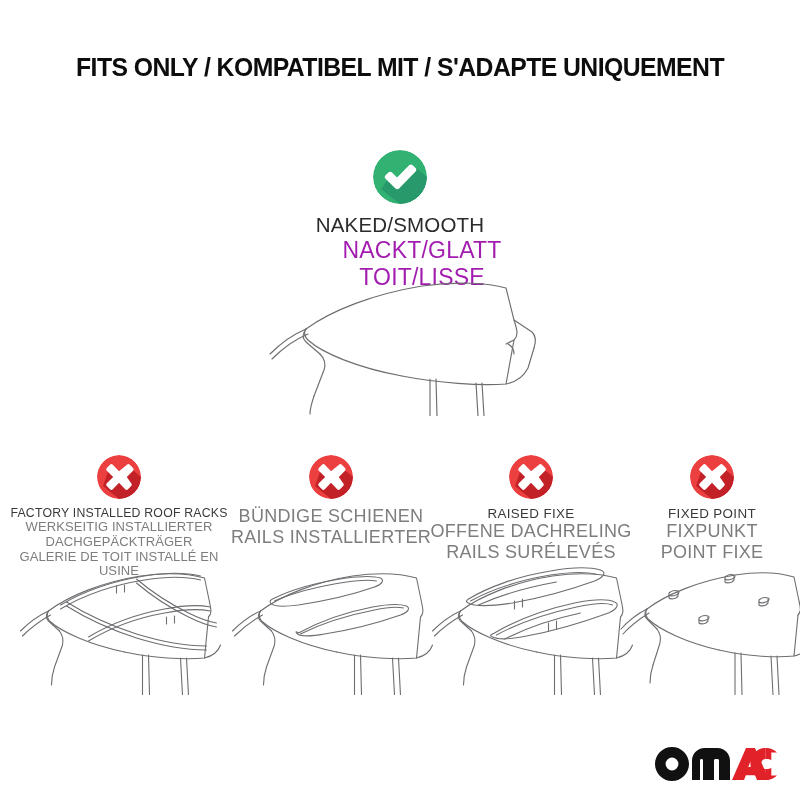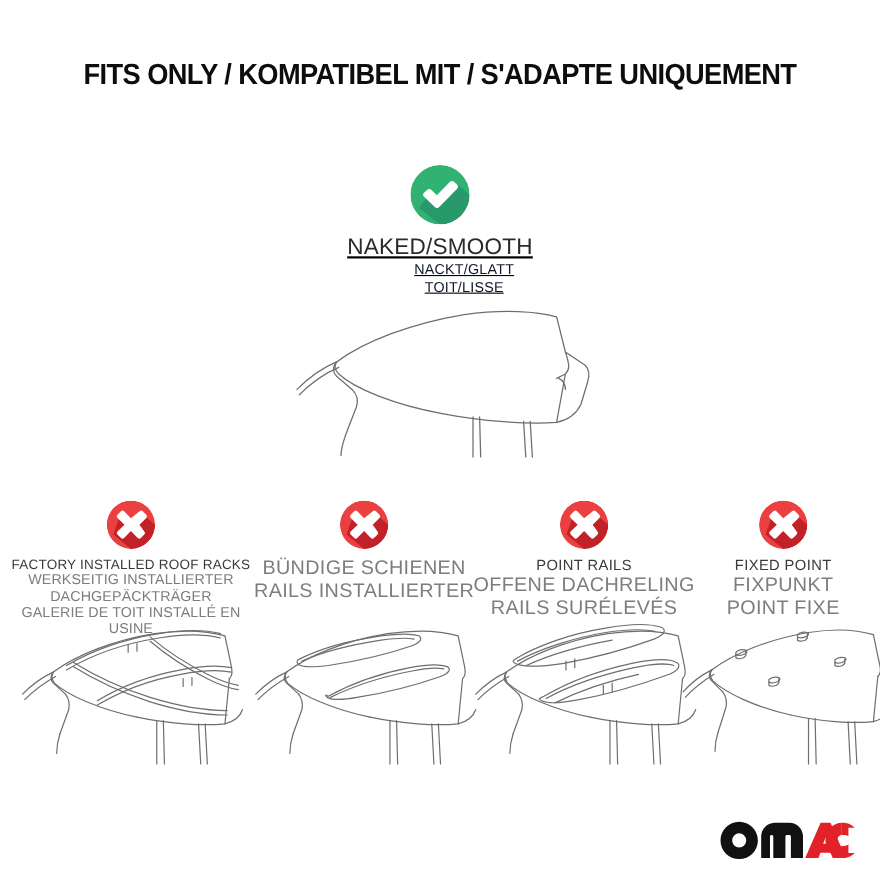--- a/index.html
+++ b/index.html
@@ -47,30 +47,29 @@
     margin: 0 auto;
     overflow: hidden;
   }
   .badge svg {
     position: absolute;
     left: 0; top: 0;
   }
   .label-group {
     margin-top: 9px;
     line-height: 1.18;
-    text-decoration: underline;
   }
   .label-main {
     font-size: 20.5px;
     color: #2b2b2b;
     letter-spacing: 0.2px;
   }
   .label-sub {
-    font-size: 13px;
-    color: #0f172a;
+    font-size: 23px;
+    color: #a21caf;
     letter-spacing: 0.2px;
     margin-left: 44px;
   }
 
   .roof-main {
     position: absolute;
     top: 276px;
     left: 262px;
     width: 300px;
     height: 140px;
@@ -278,21 +277,21 @@
 
   <div class="col col-2">
     <div class="badge-sm">
       <svg width="44" height="44" viewBox="0 0 44 44">
         <circle cx="22" cy="22" r="22" fill="#ec4040"></circle>
         <path d="M22 44A22 22 0 0 0 44 22L31 11 22 20 13 11 6 31z" fill="#c32128"></path>
         <path d="M29.8 22 36 15.8a2 2 0 0 0 0-2.8l-3.2-3.2a2 2 0 0 0-2.8 0L22 16.2 15.8 9.8a2 2 0 0 0-2.8 0L9.8 13a2 2 0 0 0 0 2.8L16.2 22 9.8 28.2a2 2 0 0 0 0 2.8l3.2 3.2a2 2 0 0 0 2.8 0L22 27.8l6.2 6.4a2 2 0 0 0 2.8 0l3.2-3.2a2 2 0 0 0 0-2.8z" fill="#ffffff"></path>
       </svg>
     </div>
     <div class="xlabels">
-      <div class="xl-main">POINT RAILS</div>
+      <div class="xl-main">RAISED FIXE</div>
       <div class="xl-sub">OFFENE DACHRELING</div>
       <div class="xl-sub">RAILS SURÉLEVÉS</div>
     </div>
     <div class="roof-sm">
       <svg width="205" height="140" viewBox="0 0 205 140" fill="none" stroke="#6e6e72" stroke-width="1.1" stroke-linecap="round" stroke-linejoin="round">
         <path d="M32 56 C52 41 86 27 124 21 C152 17 174 19 188 23 L193 47 C195 56 195 59 192 62"></path>
         <path d="M32 56 C30 59 30 62 33 66 C45 77 74 90 108 97"></path>
         <path d="M108 97 C136 103 168 105 188 103 L192 62"></path>
         <path d="M32 56 C29 60 29 63 32 66 L43 76"></path>
         <path d="M43 76 C46 80 47 85 46 90 L38 112"></path>

